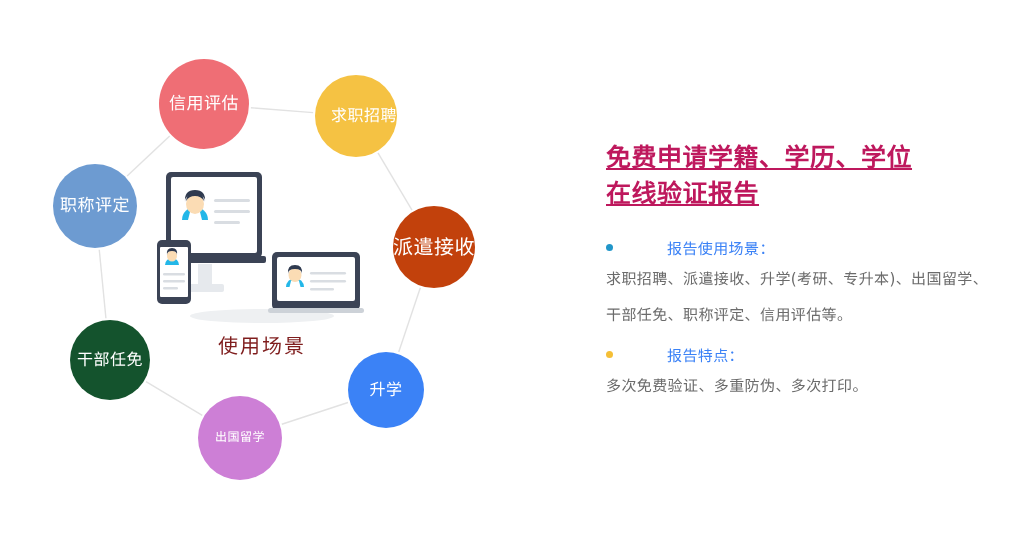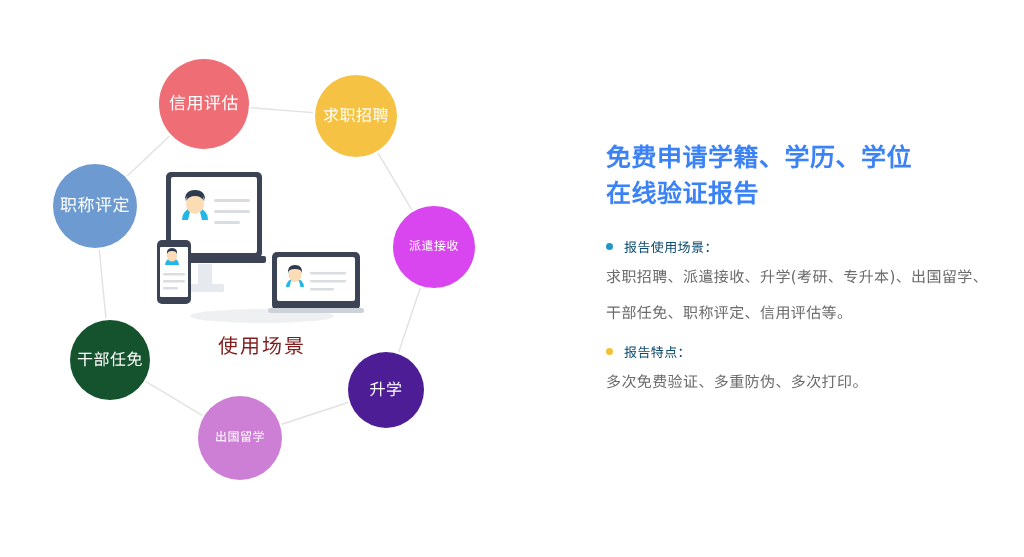--- a/index.html
+++ b/index.html
@@ -86,23 +86,24 @@
     margin-bottom: 14px;
   }
   .bullet-dot {
     width: 7px;
     height: 7px;
     border-radius: 50%;
     flex: 0 0 auto;
     margin-right: 11px;
   }
   .bullet-label {
-    font-size: 13px;
-    color: #0c4a6e;
+    font-size: 15px;
+    color: #3b82f6;
     letter-spacing: 0.4px;
+    margin-left: 43px;
   }
   .body-line {
     font-size: 15px;
     color: #6b6b6b;
     letter-spacing: 0.4px;
     line-height: 1.0;
     margin: 0 0 21px 0;
     white-space: nowrap;
   }
   .body-line.tight { }
@@ -175,43 +176,43 @@
       <rect x="158" y="120" width="24" height="2.6" rx="1.3" fill="#d9dde2"></rect>
     </g>
   </svg>
 
   <div class="center-caption" style="left: 218px; top: 330px;">使用场景</div>
 
   <div id="node-layer">
       <div class="node-circle" style="left: 159px; top: 59px; width: 90px; height: 90px; background: rgb(239, 110, 117); font-size: 17px;">
         <span>信用评估</span>
       </div>
-      <div class="node-circle" style="left: 315px; top: 75px; width: 82px; height: 82px; background: rgb(245, 194, 67); font-size: 16px;">
+      <div class="node-circle" style="left: 315px; top: 75px; width: 82px; height: 82px; background: rgb(245, 194, 67); font-size: 16px; justify-content: flex-end;">
         <span>求职招聘</span>
       </div>
-      <div class="node-circle" style="left: 393px; top: 206px; width: 82px; height: 82px; background: #d946ef; font-size: 12px;">
+      <div class="node-circle" style="left: 393px; top: 206px; width: 82px; height: 82px; background: #c2410c; font-size: 20px;">
         <span>派遣接收</span>
       </div>
-      <div class="node-circle" style="left: 348px; top: 352px; width: 76px; height: 76px; background: #4c1d95; font-size: 16px;">
+      <div class="node-circle" style="left: 348px; top: 352px; width: 76px; height: 76px; background: #3b82f6; font-size: 16px;">
         <span>升学</span>
       </div>
       <div class="node-circle" style="left: 198px; top: 396px; width: 84px; height: 84px; background: rgb(205, 127, 214); font-size: 12px;">
         <span>出国留学</span>
       </div>
       <div class="node-circle" style="left: 70px; top: 320px; width: 80px; height: 80px; background: #14532d; font-size: 16px;">
         <span>干部任免</span>
       </div>
       <div class="node-circle" style="left: 53px; top: 164px; width: 84px; height: 84px; background: rgb(109, 155, 209); font-size: 17px;">
         <span>职称评定</span>
       </div>
     </div>
 </div>
 
 <div id="info-panel">
-  <h1 id="headline" style="color: #3b82f6;">
+  <h1 id="headline" style="color: #be185d; text-decoration: underline;">
     <span class="hl-line">免费申请学籍、学历、学位</span>
     <span class="hl-line">在线验证报告</span>
   </h1>
   <div id="sections">
       <div class="bullet-row">
         <span class="bullet-dot" style="background: rgb(33, 150, 201);"></span>
         <span class="bullet-label">报告使用场景：</span>
       </div>
       <p class="body-line tight">求职招聘、派遣接收、升学(考研、专升本)、出国留学、</p>
       <p class="body-line">干部任免、职称评定、信用评估等。</p>

